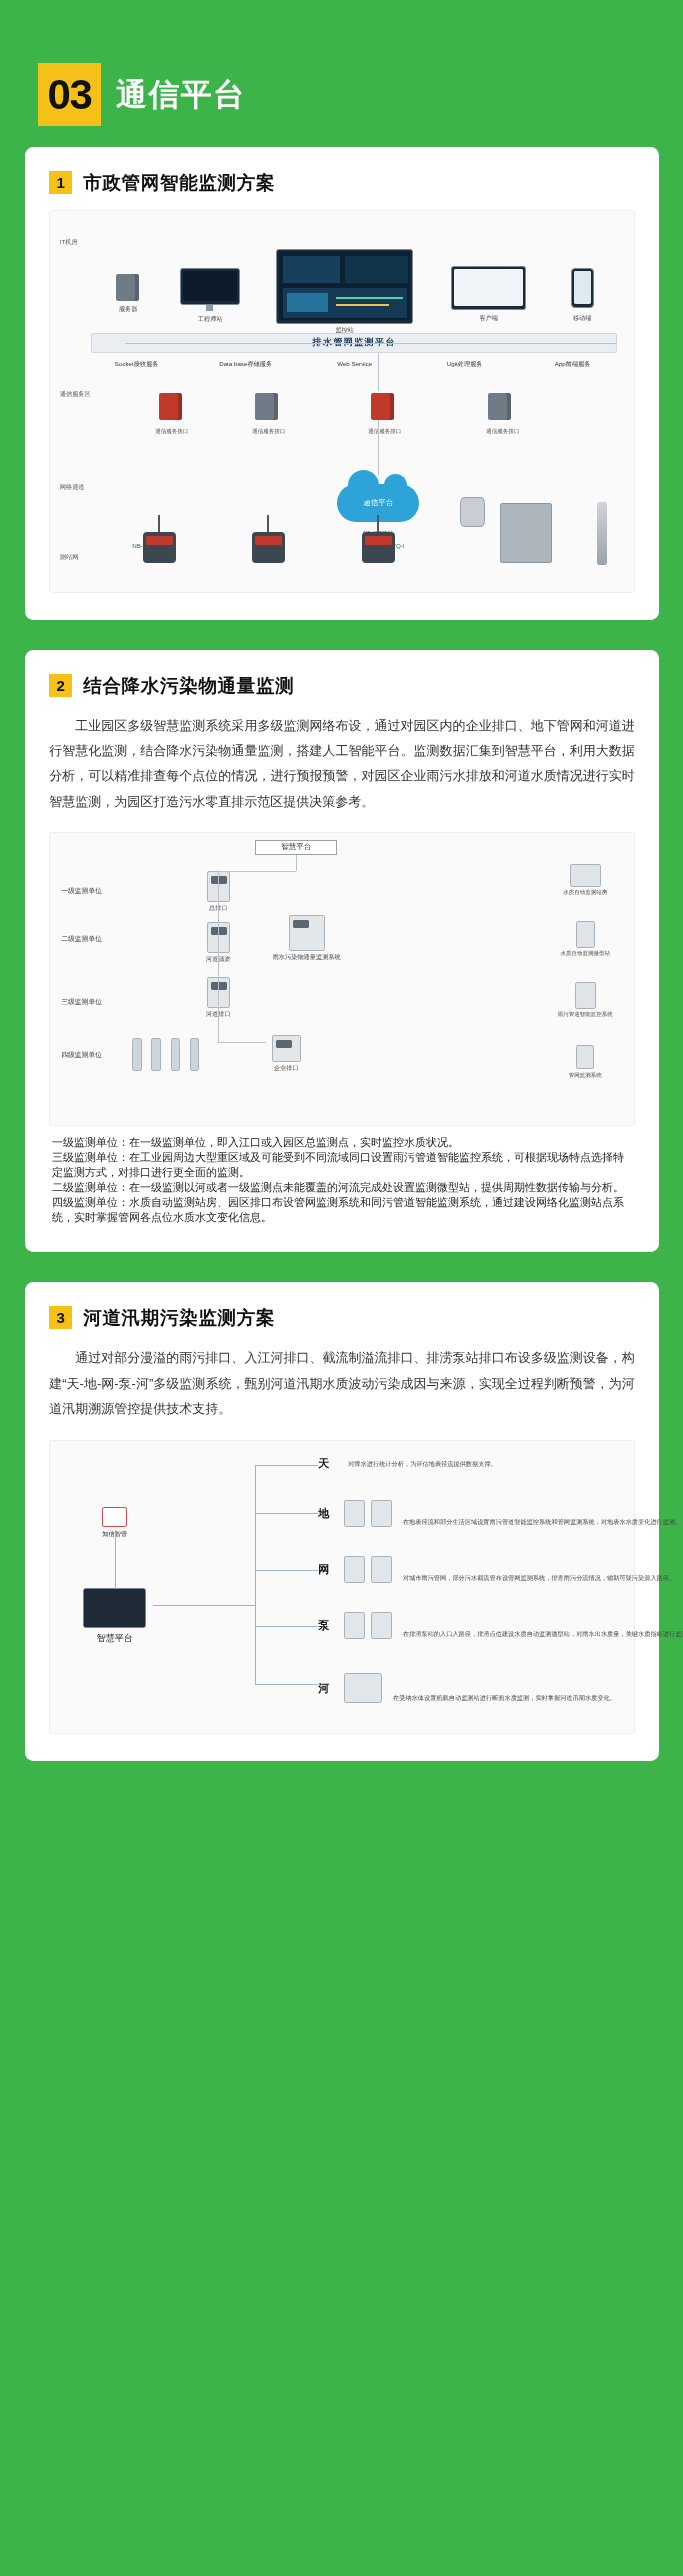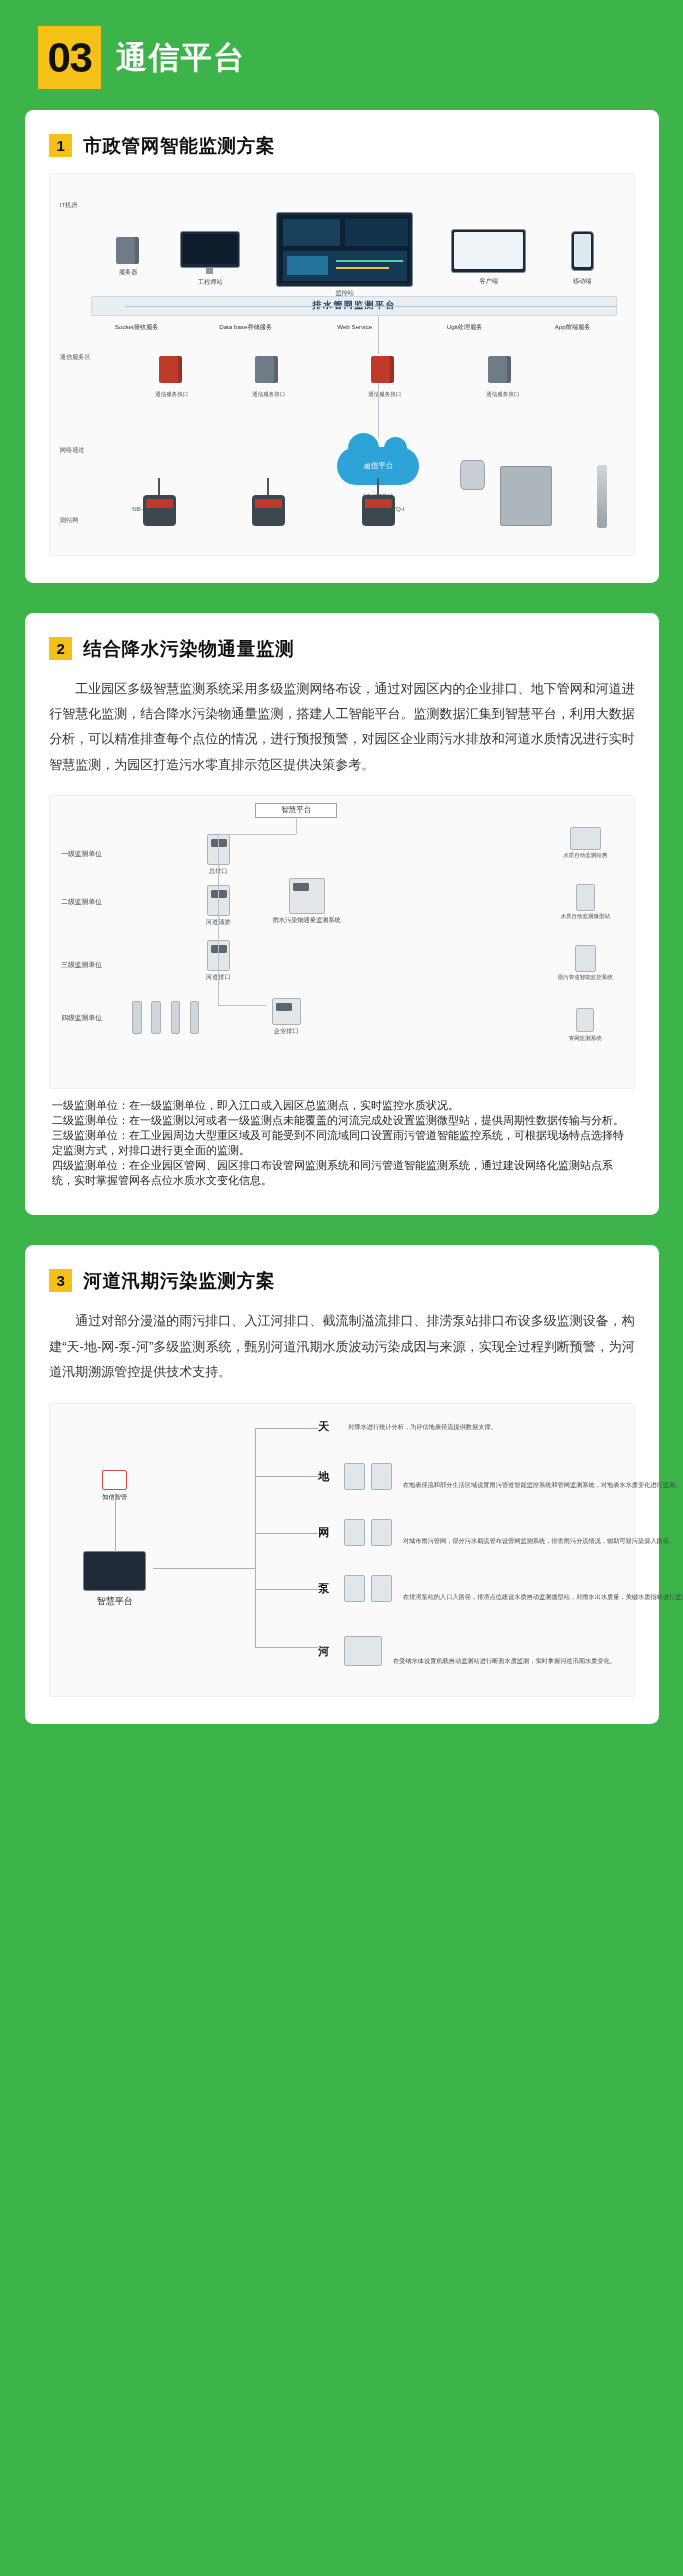--- a/index.html
+++ b/index.html
@@ -3,21 +3,21 @@
 <meta charset="utf-8">
 <style>
   * { box-sizing: border-box; }
   html, body { margin:0; padding:0; }
   body {
     width:684px;
     background:#3cb44a;
     font-family:"Liberation Sans","DejaVu Sans",sans-serif;
     color:#222;
   }
-  .page { width:684px; padding:0 0 41px 0; }
+  .page { width:684px; padding:0 0 41px 0;margin-top:37px; }
 
   
   .header { padding:26px 0 20.5px 38px; display:flex; align-items:center; }
   .num-badge {
     width:63px; height:63px; background:#f5c118;
     display:flex; align-items:center; justify-content:center;
     font-size:42px; font-weight:bold; color:#111; letter-spacing:-1.4px;
     font-family:"Liberation Sans",sans-serif;
   }
   .header-title {
@@ -314,23 +314,23 @@
         </div>
 
         <div class="line-v" style="left:246px; top:22px; height:16.4px;"></div>
         <div class="line-h" style="left:168px; top:38px; width:78px;"></div>
         <div class="line-v" style="left:168px; top:38px; height:171px;"></div>
         <div class="line-h" style="left:168px; top:209px; width:48px;"></div>
       </div>
 
       <div class="d2 legend" style="position:static;height:auto;border:none;background:none;padding:9.6px 2.7px 0 2.7px">
         <div>一级监测单位：在一级监测单位，即入江口或入园区总监测点，实时监控水质状况。</div>
+        <div>三级监测单位：在工业园周边大型重区域及可能受到不同流域同口设置雨污管道智能监控系统，可根据现场特点选择特定监测方式，对排口进行更全面的监测。</div>
         <div>二级监测单位：在一级监测以河或者一级监测点未能覆盖的河流完成处设置监测微型站，提供周期性数据传输与分析。</div>
-        <div>三级监测单位：在工业园周边大型重区域及可能受到不同流域同口设置雨污管道智能监控系统，可根据现场特点选择特定监测方式，对排口进行更全面的监测。</div>
-        <div>四级监测单位：在企业园区管网、园区排口布设管网监测系统和同污管道智能监测系统，通过建设网络化监测站点系统，实时掌握管网各点位水质水文变化信息。</div>
+        <div>四级监测单位：水质自动监测站房、园区排口布设管网监测系统和同污管道智能监测系统，通过建设网络化监测站点系统，实时掌握管网各点位水质水文变化信息。</div>
       </div>
     </div>
   </div>
 
   <div class="card">
     <div class="card-head">
       <div class="card-num">3</div>
       <div class="card-title">河道汛期污染监测方案</div>
     </div>
     <p class="card-text">通过对部分漫溢的雨污排口、入江河排口、截流制溢流排口、排涝泵站排口布设多级监测设备，构建“天-地-网-泵-河”多级监测系统，甄别河道汛期水质波动污染成因与来源，实现全过程判断预警，为河道汛期溯源管控提供技术支持。</p>

